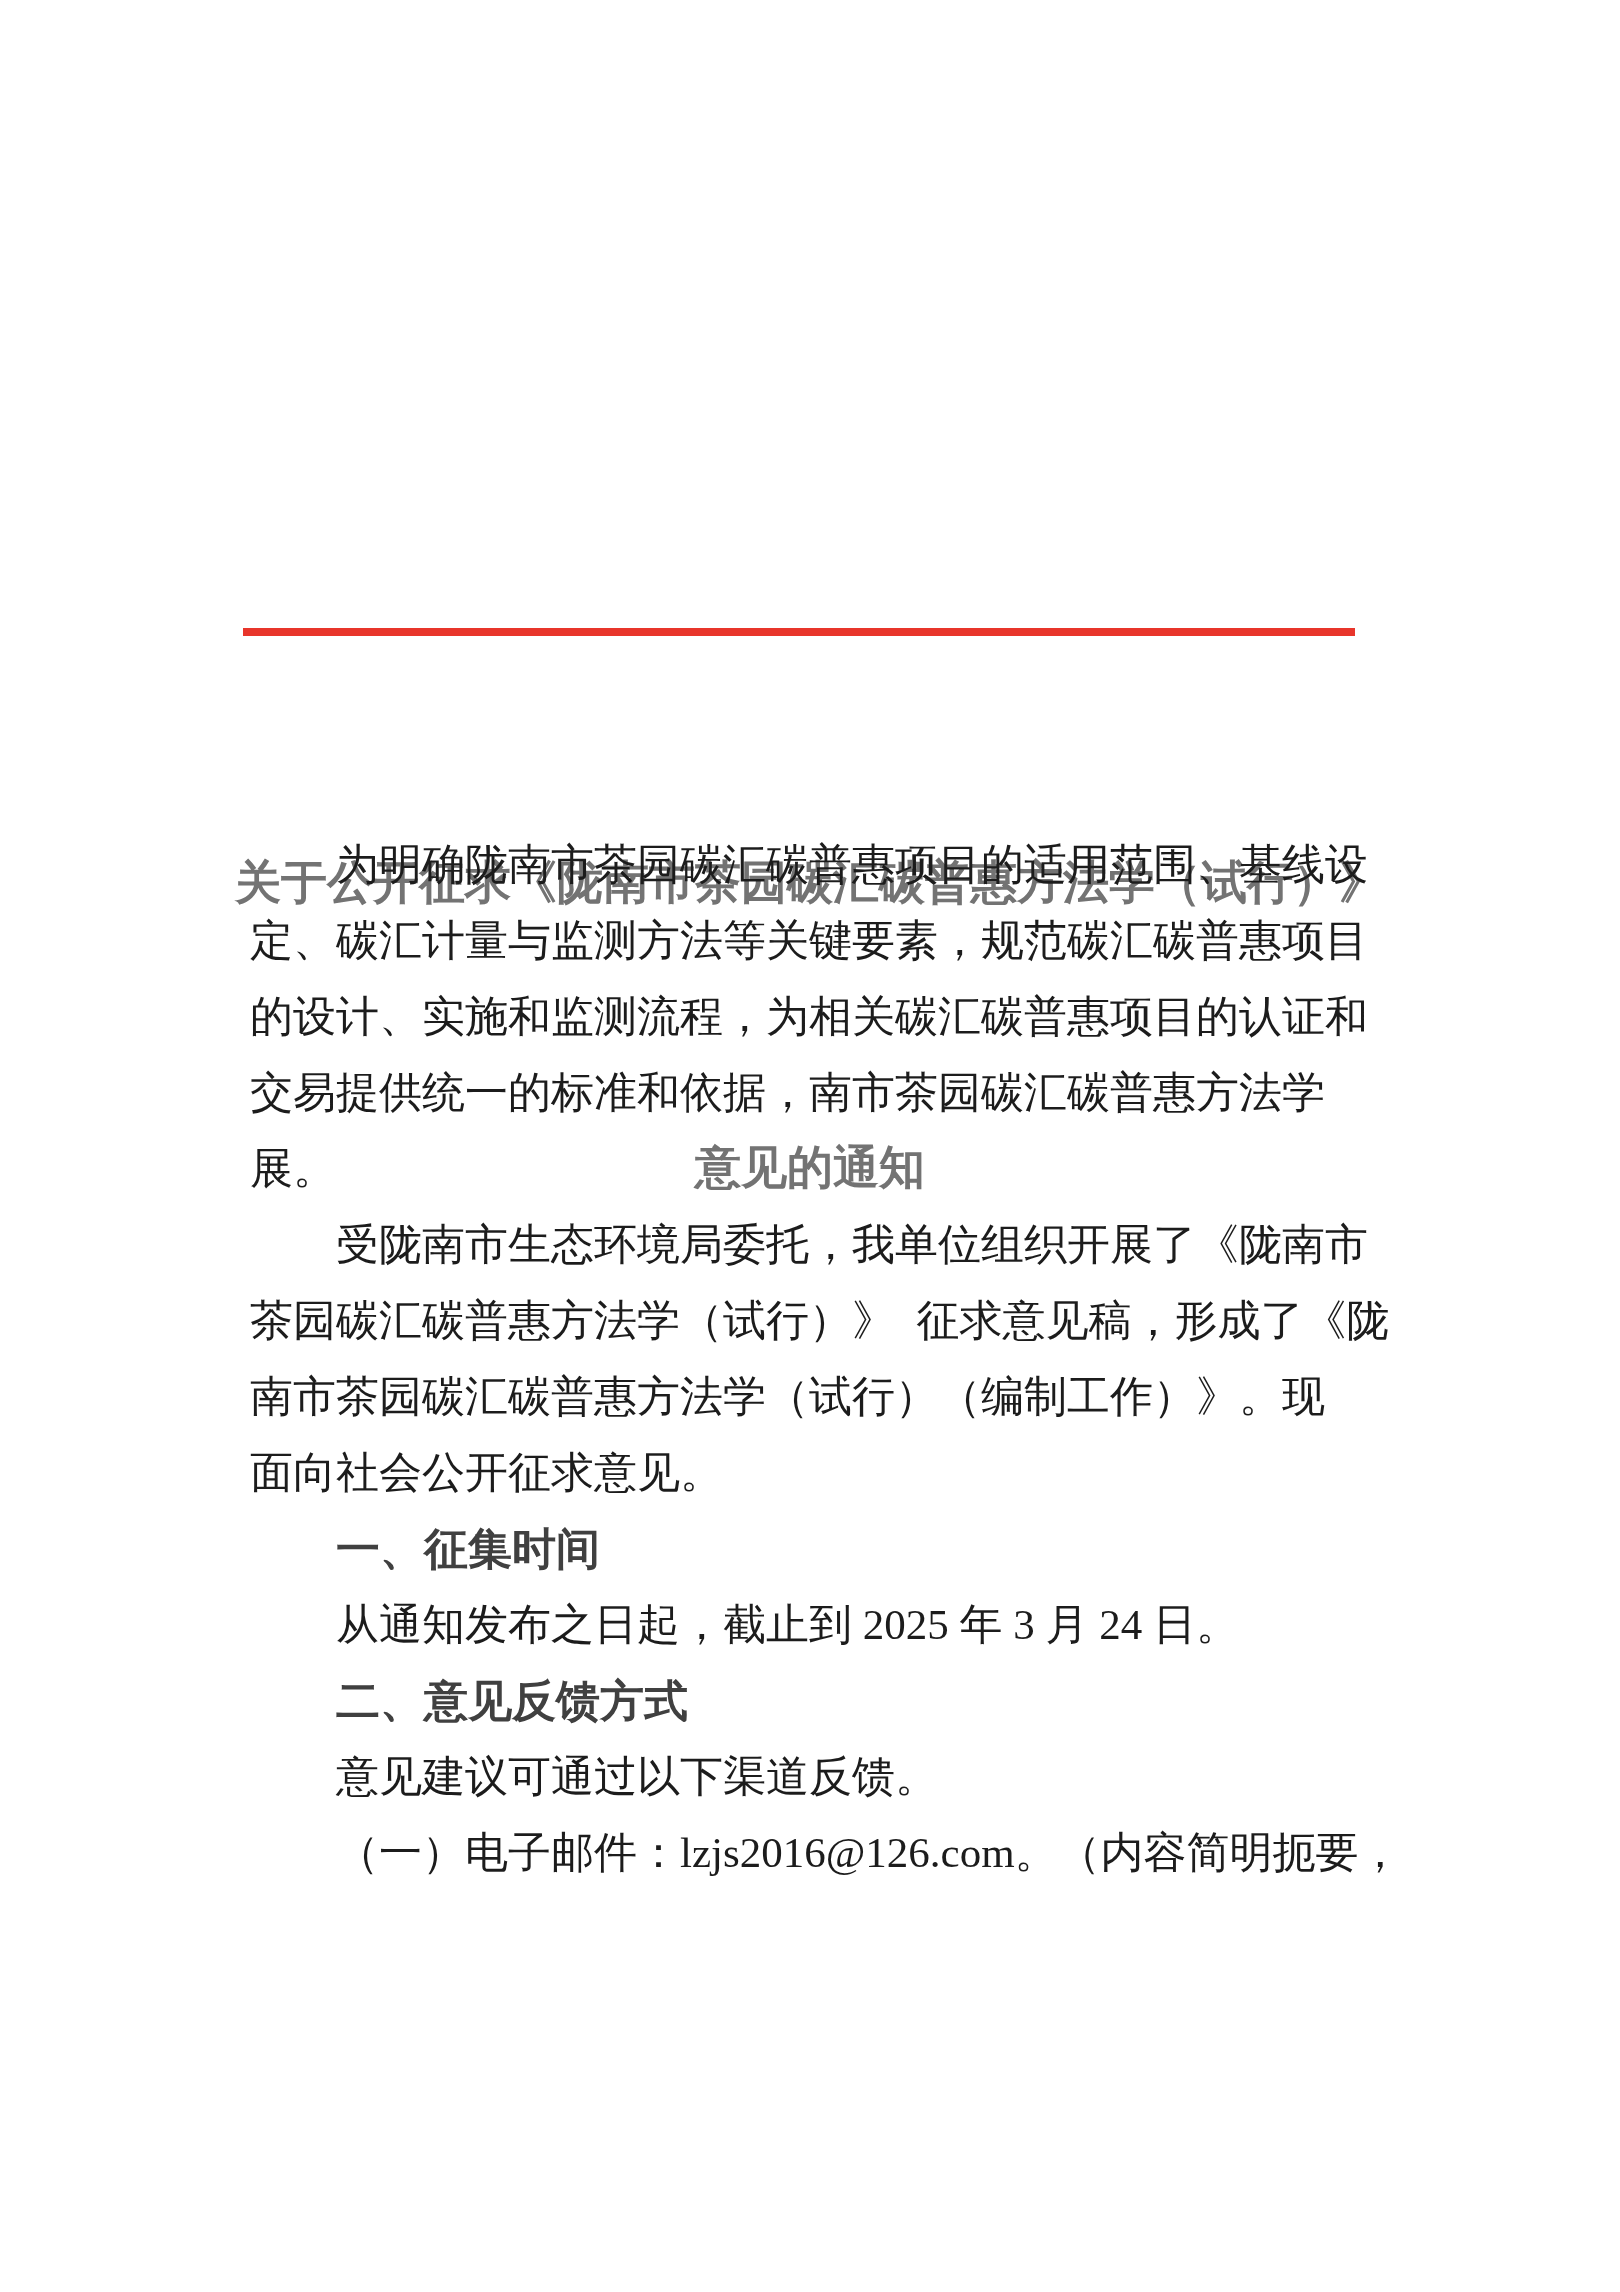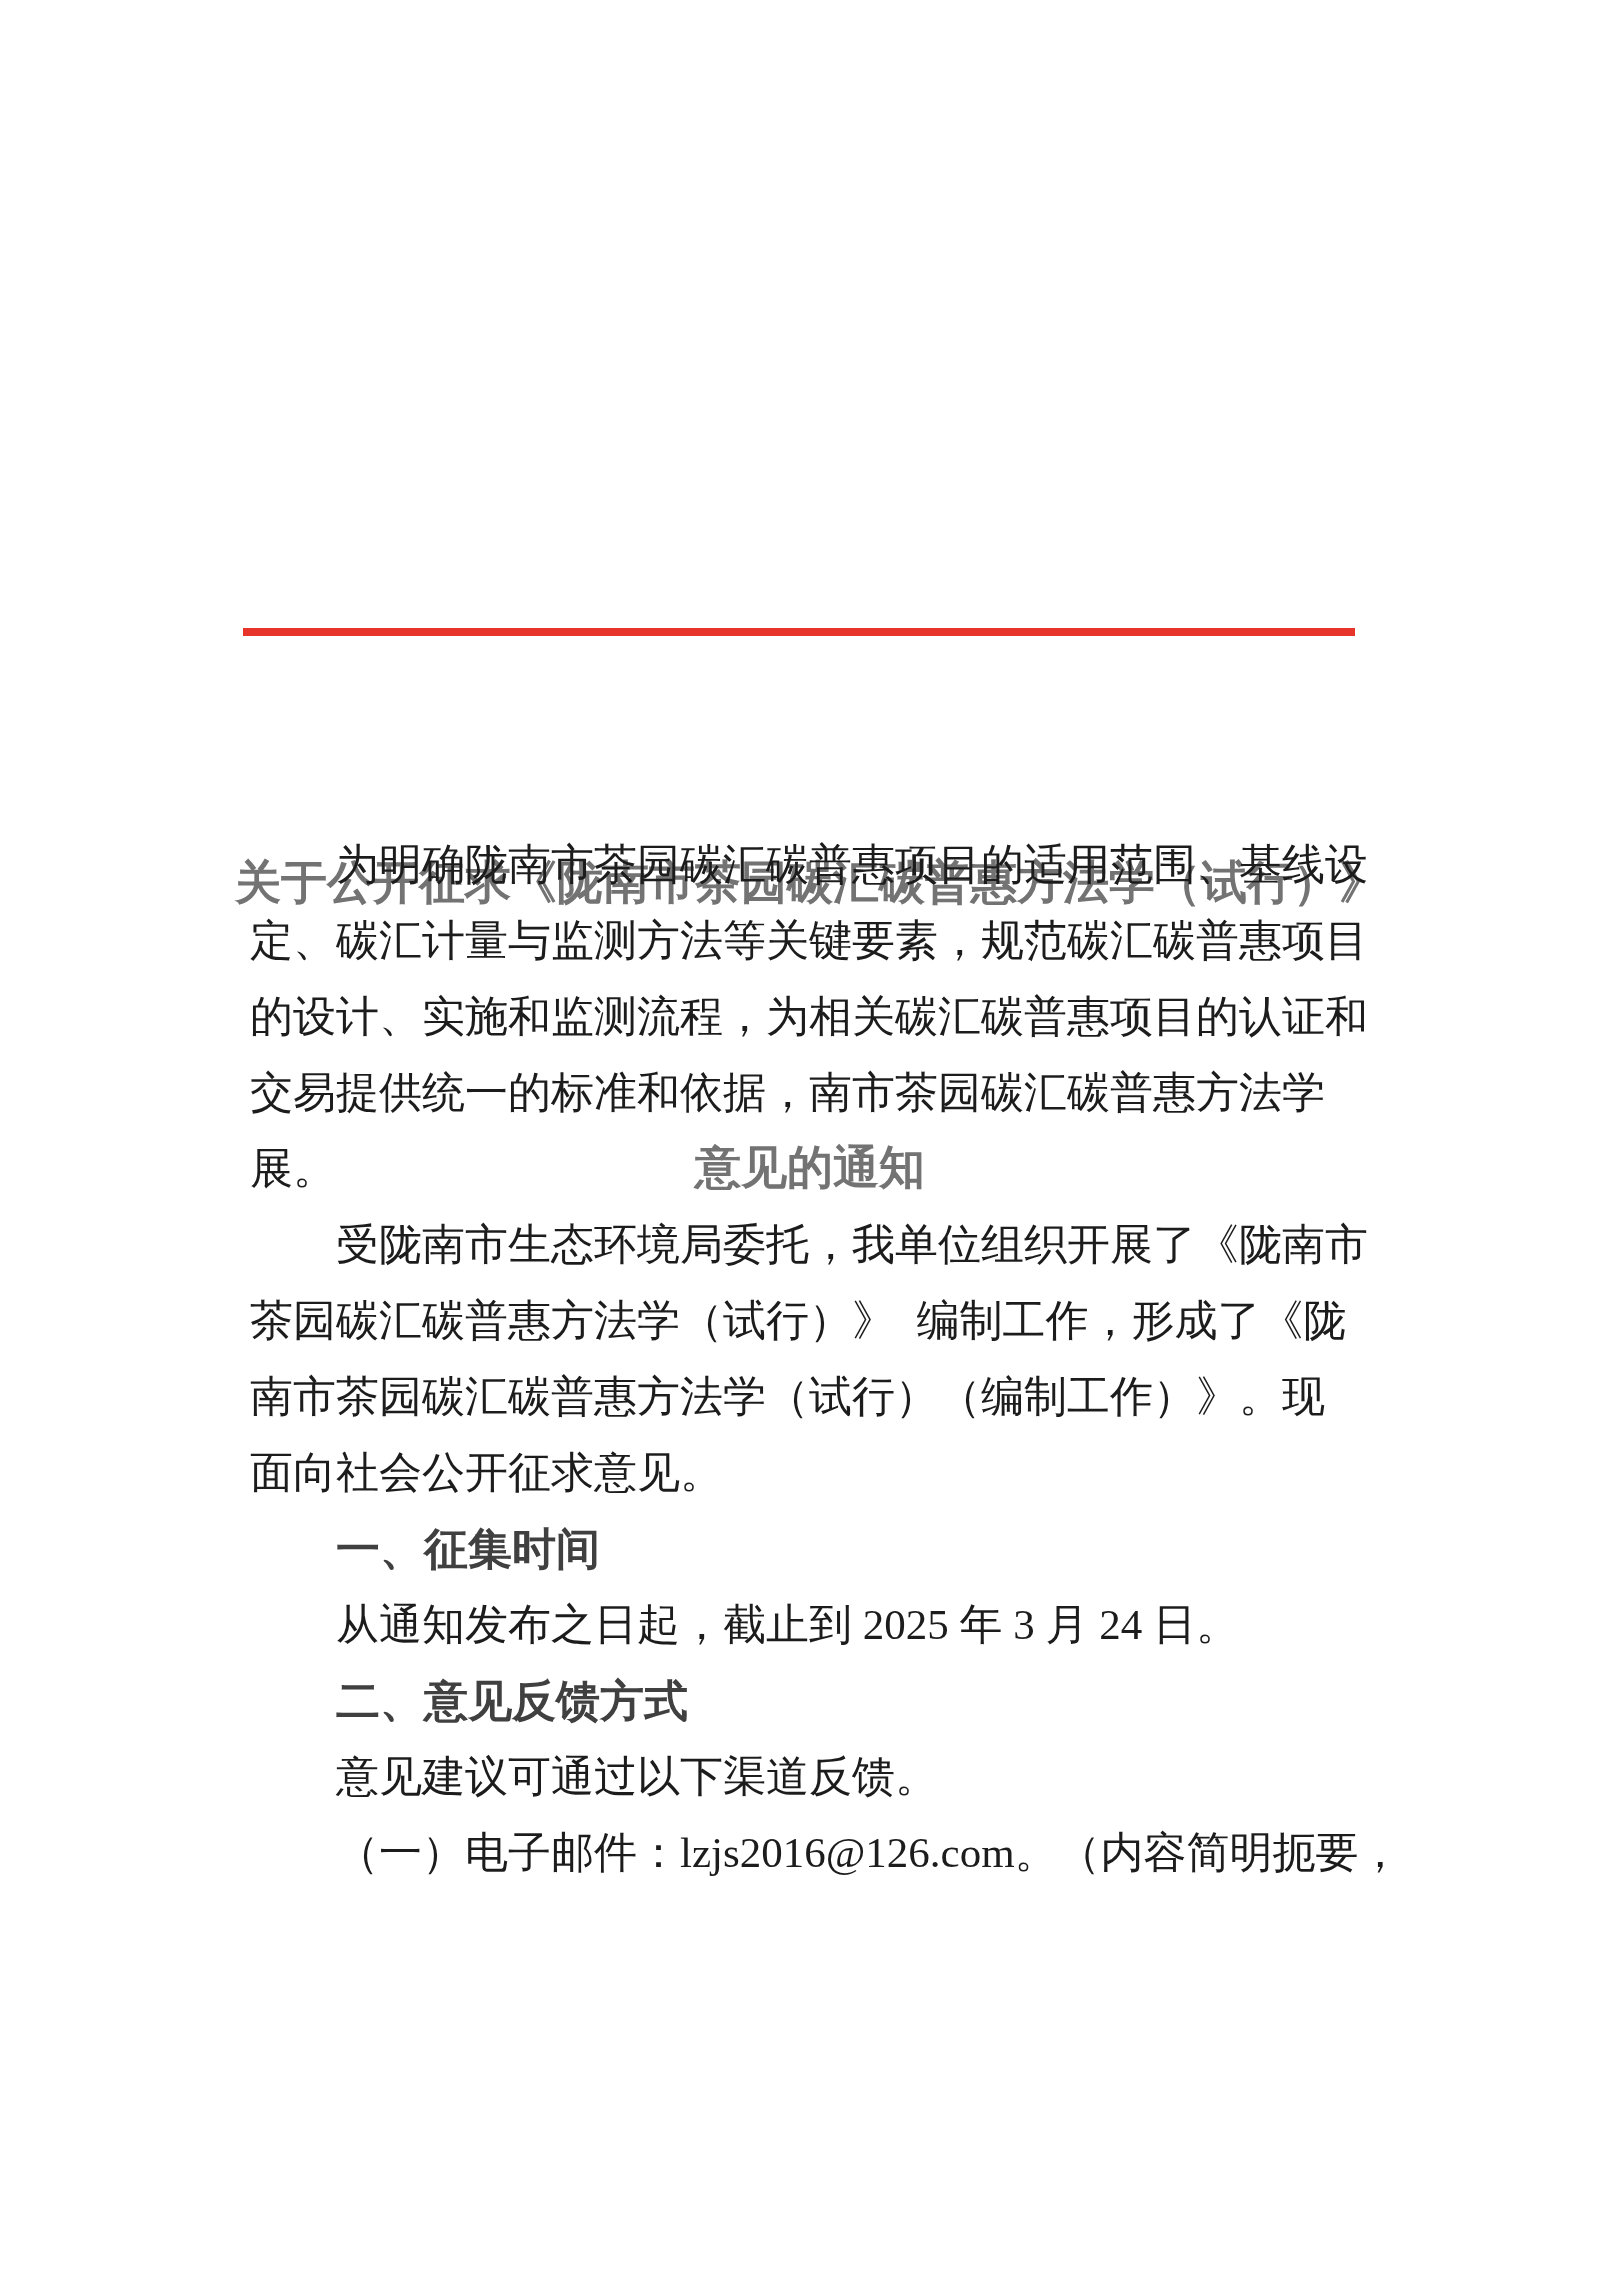--- a/index.html
+++ b/index.html
@@ -95,21 +95,21 @@
     <div>意见的通知</div>
   </div>
 
   <div class="body-block">
     <div class="line indent">为明确陇南市茶园碳汇碳普惠项目的适用范围、基线设</div>
     <div class="line">定、碳汇计量与监测方法等关键要素，规范碳汇碳普惠项目</div>
     <div class="line">的设计、实施和监测流程，为相关碳汇碳普惠项目的认证和</div>
     <div class="line">交易提供统一的标准和依据，南市茶园碳汇碳普惠方法学</div>
     <div class="line">展。</div>
     <div class="line indent">受陇南市生态环境局委托，我单位组织开展了《陇南市</div>
-    <div class="line">茶园碳汇碳普惠方法学（试行）》  编制工作，形成了《陇</div>
+    <div class="line">茶园碳汇碳普惠方法学（试行）》  征求意见稿，形成了《陇</div>
     <div class="line">南市茶园碳汇碳普惠方法学（试行）（编制工作）》。现</div>
     <div class="line">面向社会公开征求意见。</div>
     <div class="line indent heading">一、征集时间</div>
     <div class="line indent">从通知发布之日起，截止到 2025 年 3 月 24 日。</div>
     <div class="line indent heading">二、意见反馈方式</div>
     <div class="line indent">意见建议可通过以下渠道反馈。</div>
     <div class="line indent">（一）电子邮件：lzjs2016@126.com。（内容简明扼要，</div>
   </div>
 
 </div>

